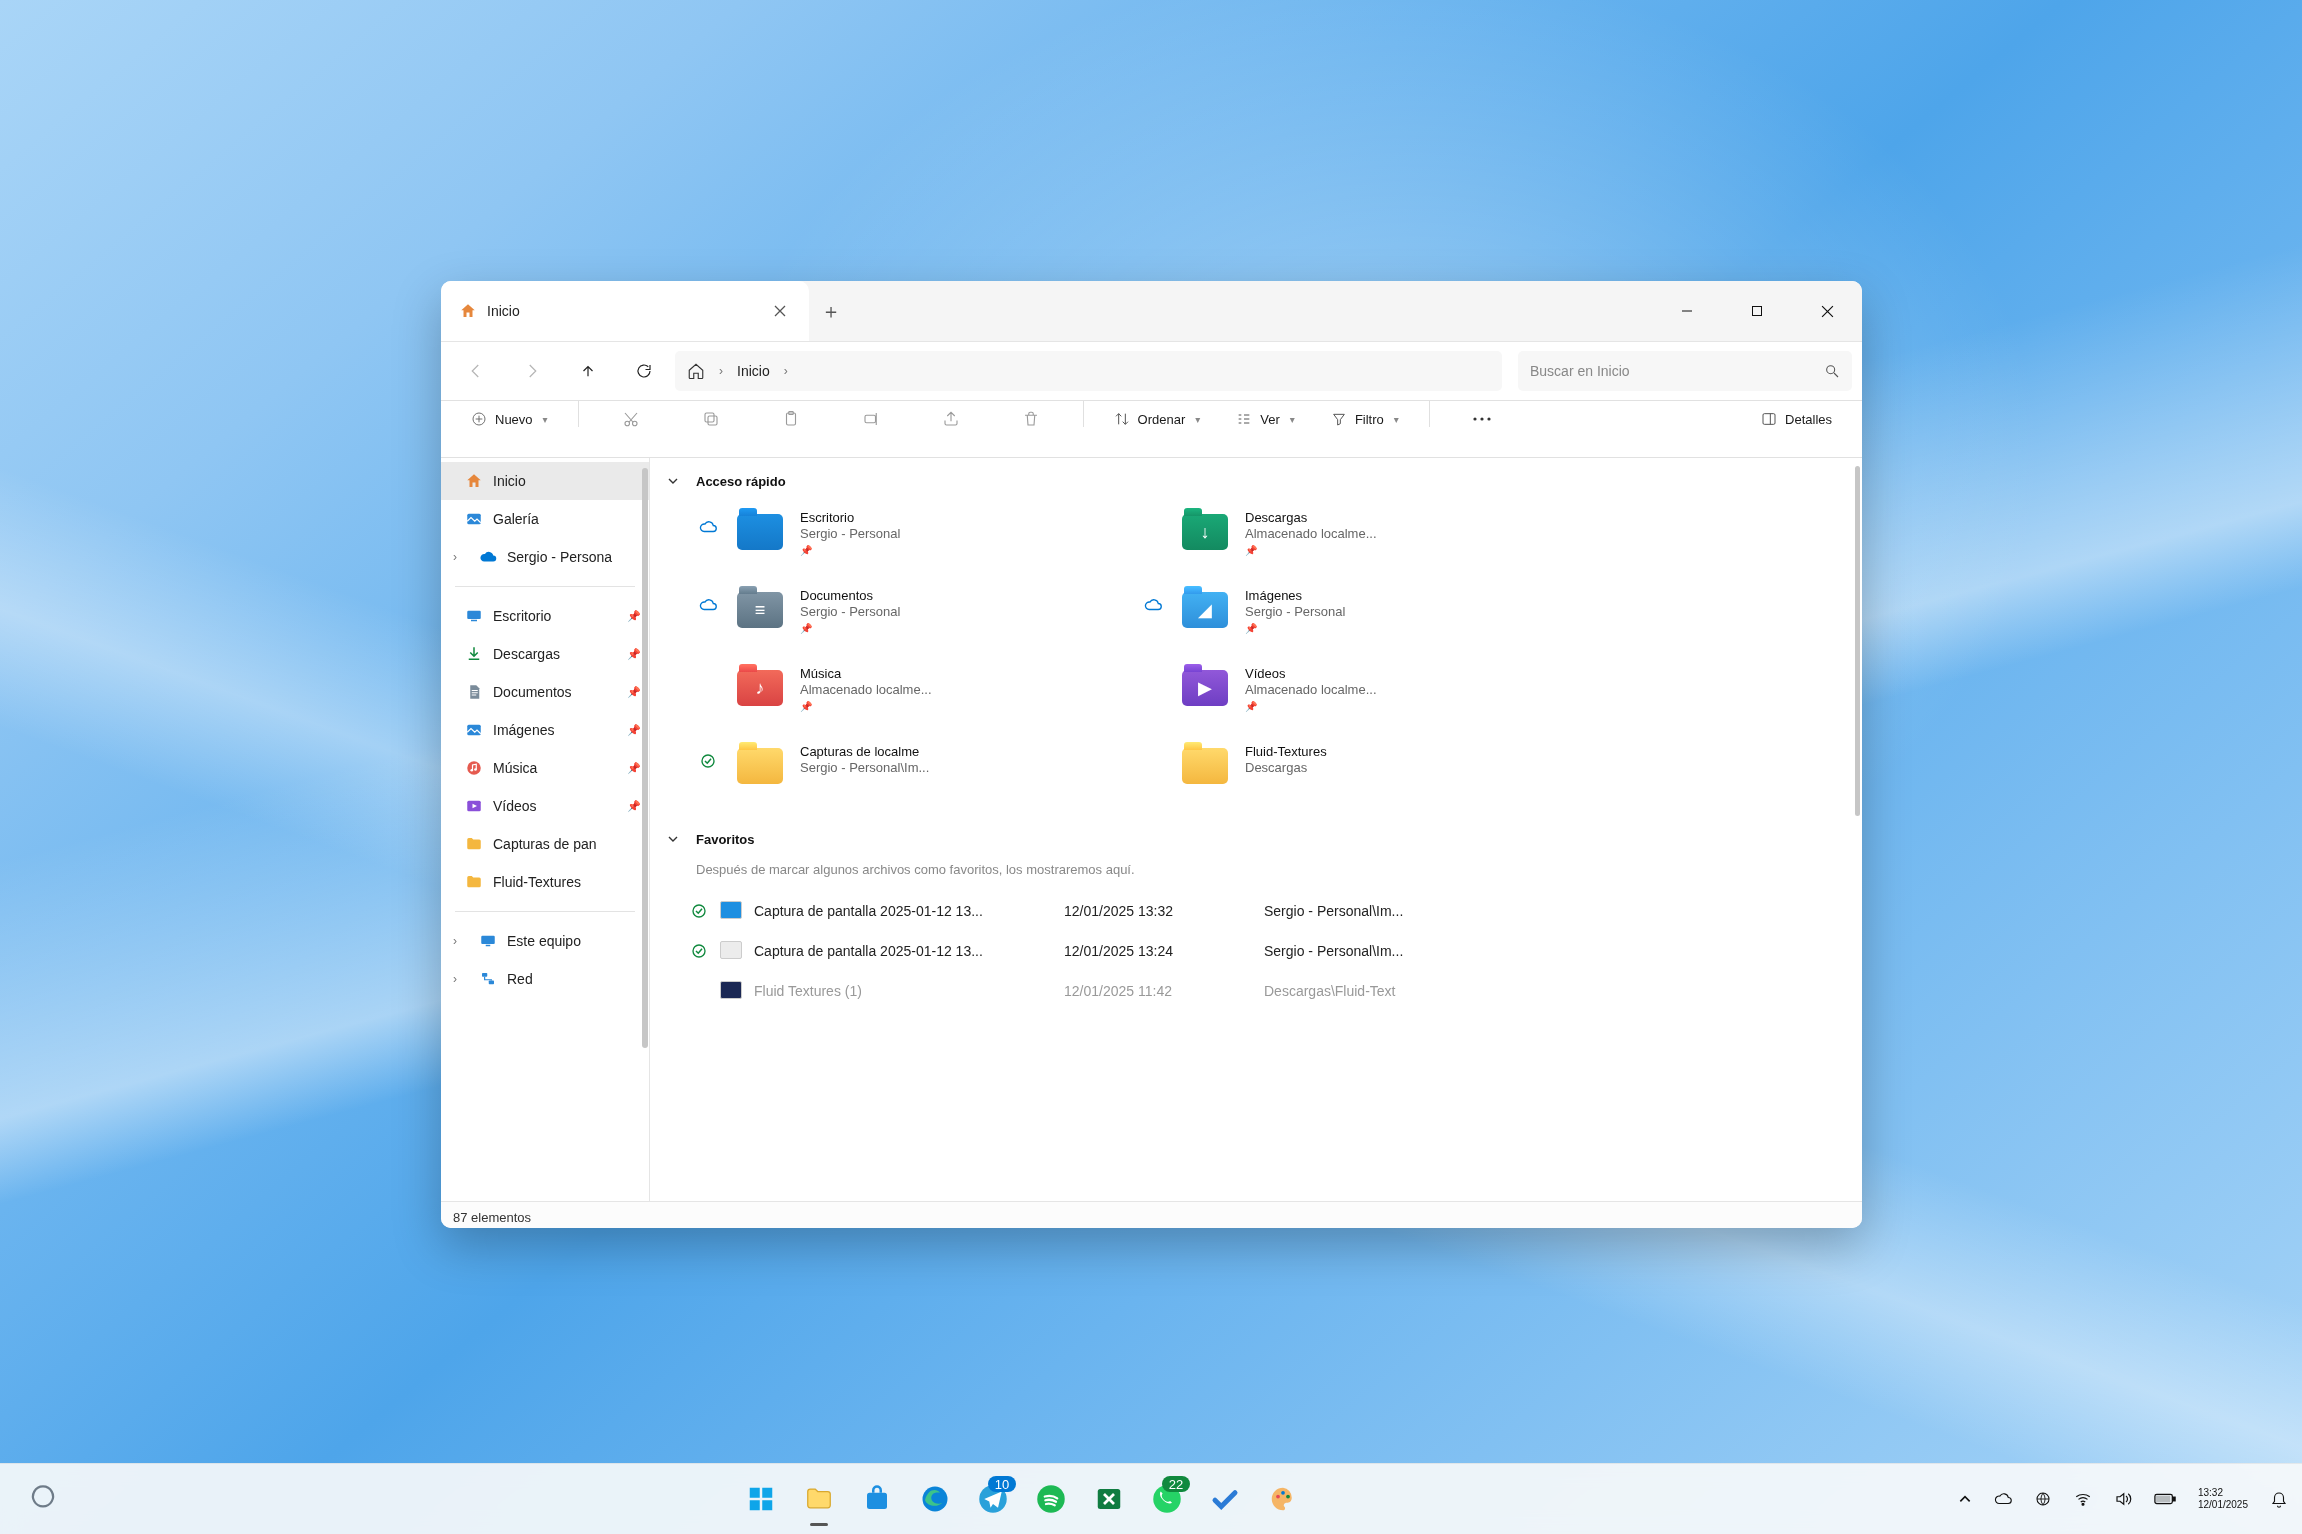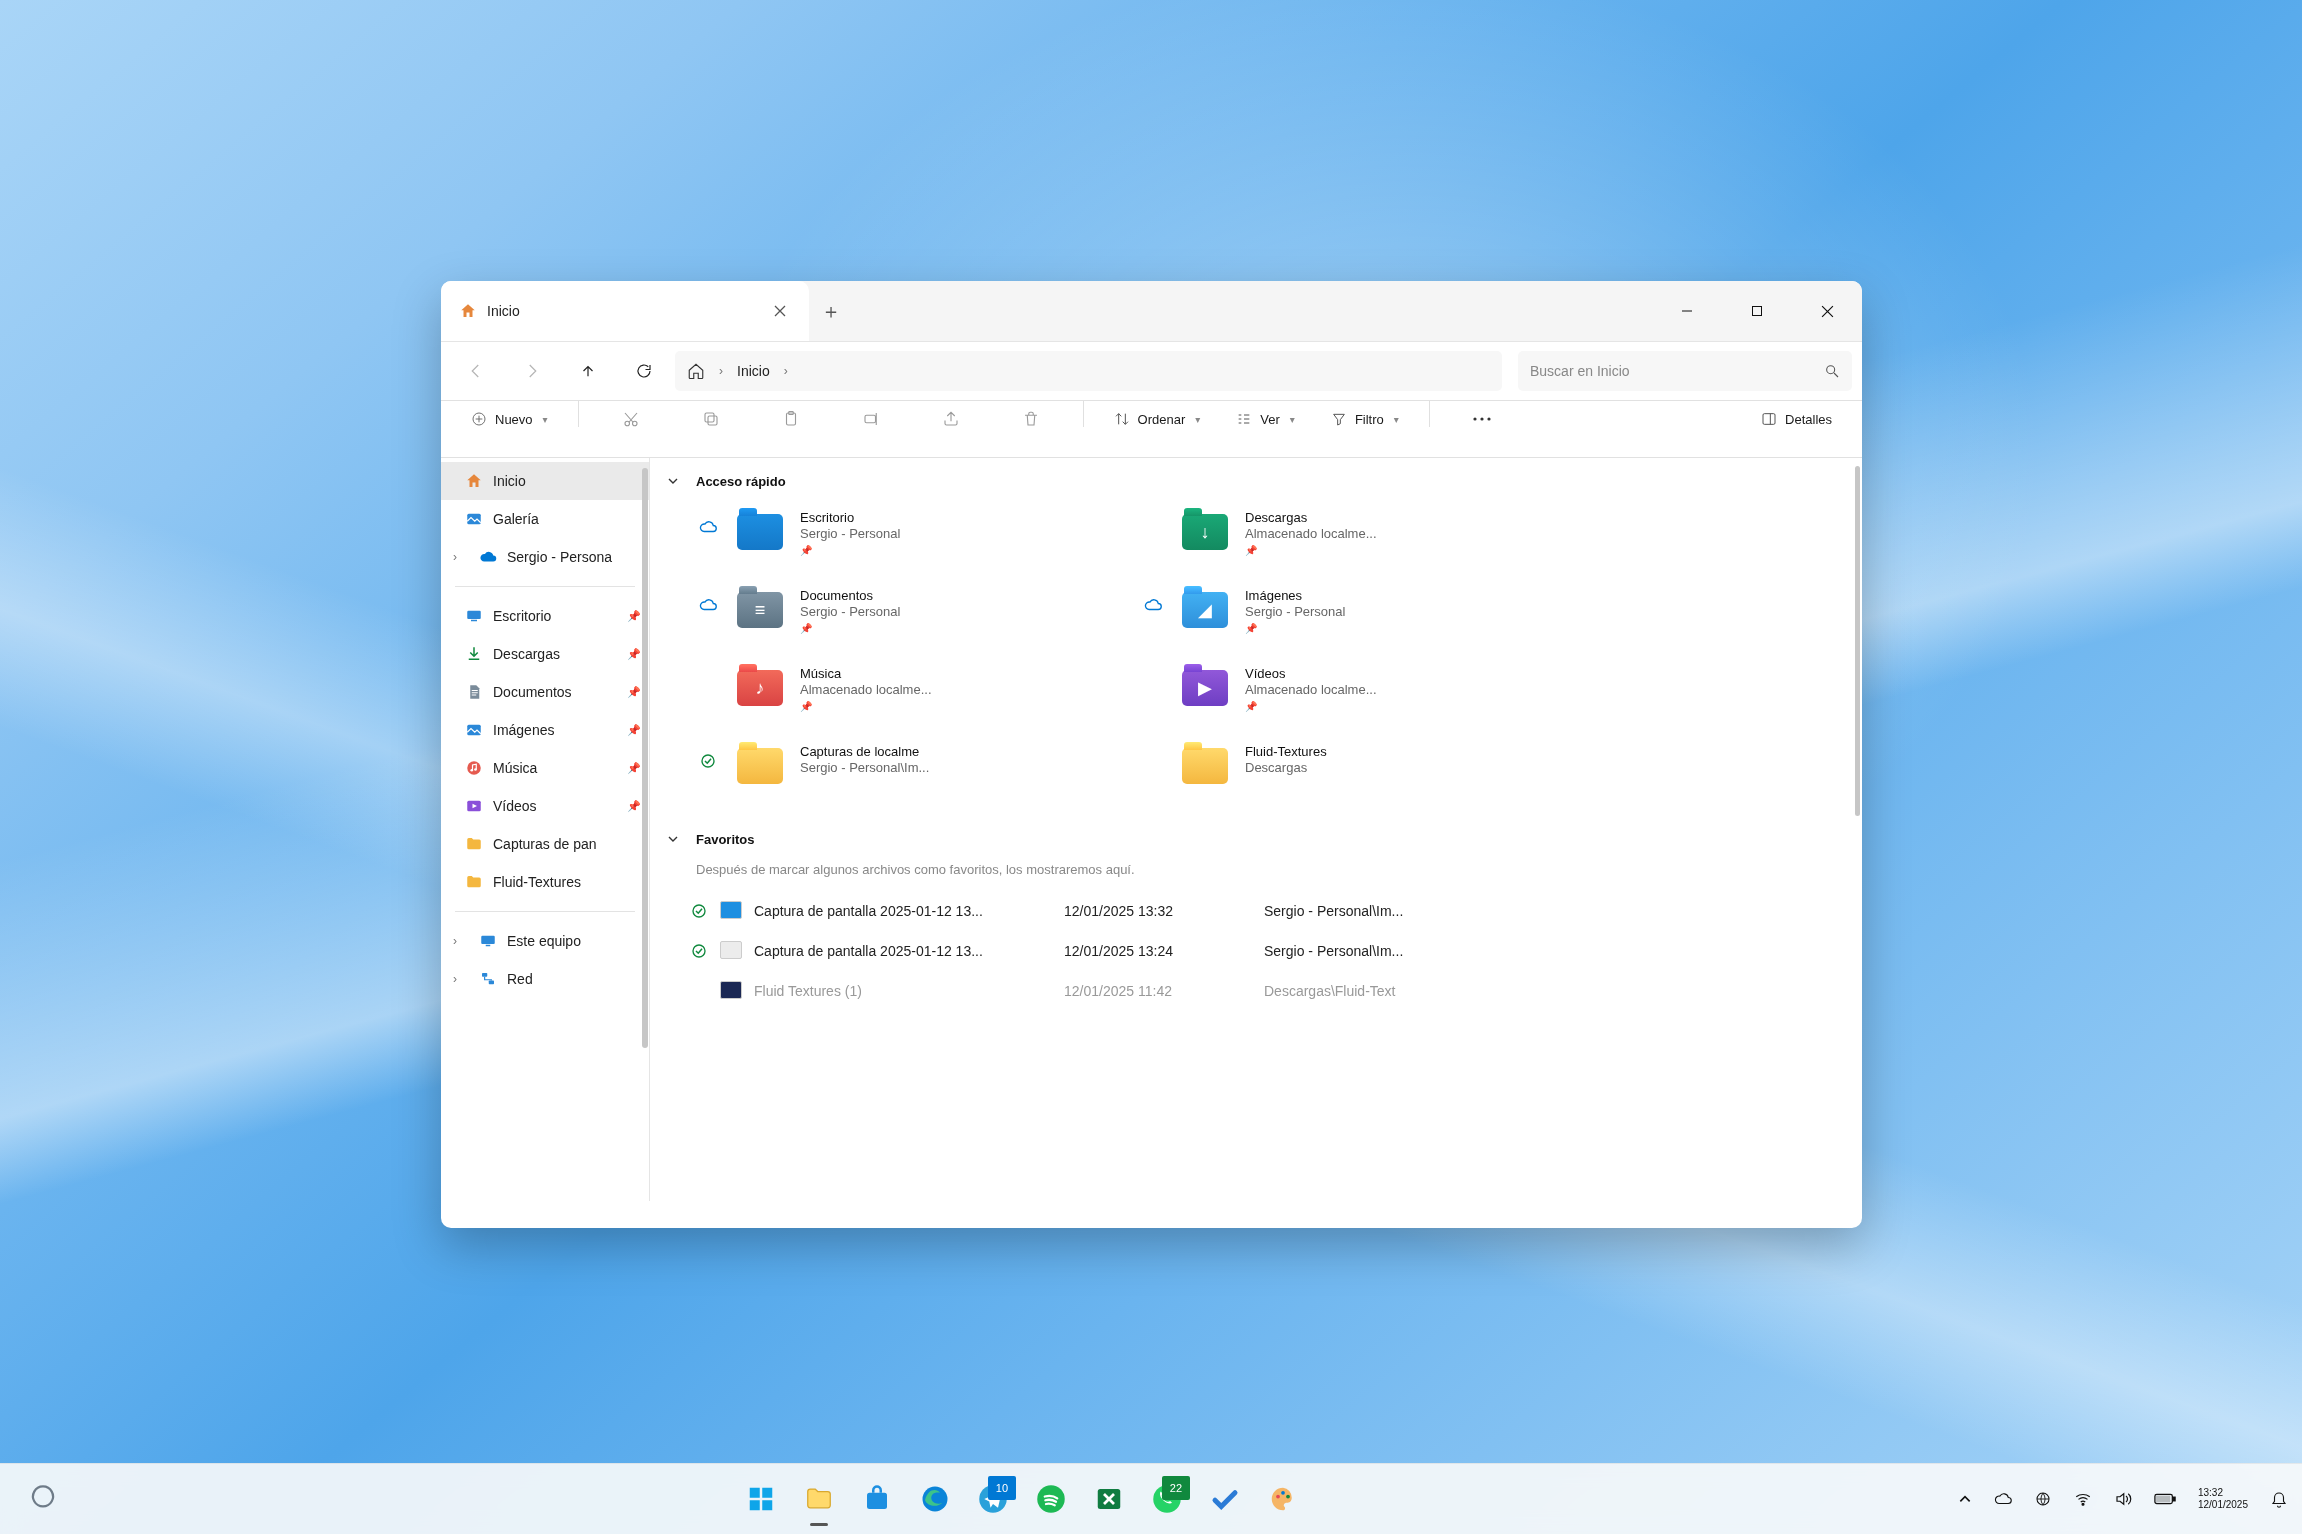--- a/index.html
+++ b/index.html
@@ -76,21 +76,21 @@
 .statusbar { height:30px; display:flex; align-items:center; padding:0 12px; font-size:13px; color:#333; border-top:1px solid #e5e5e5; background:#fcfcfc; }
 
 
 .taskbar { position:absolute; left:0; right:0; bottom:0; height:70px; background:rgba(246,248,250,.92); backdrop-filter:blur(10px);
   display:flex; align-items:center; z-index:10; border-top:1px solid rgba(0,0,0,.06); }
 .tb-left { width:86px; display:flex; align-items:center; justify-content:center; }
 .tb-center { flex:1; display:flex; align-items:center; justify-content:center; gap:4px; }
 .tb-right { display:flex; align-items:center; gap:22px; padding-right:14px; color:#111; font-size:12px; }
 .tb-btn { width:54px; height:54px; display:flex; align-items:center; justify-content:center; border-radius:6px; position:relative; }
 .tb-btn.active::after { content:""; position:absolute; bottom:0; width:18px; height:3px; background:#555; border-radius:2px; }
-.badge { position:absolute; top:4px; right:4px; min-width:20px; height:24px; border-radius:2px; background:#e74856; color:#fff; font-size:11px; display:flex; align-items:center; justify-content:center; padding:0 4px; }
+.badge { position:absolute; top:4px; right:4px; min-width:20px; height:16px; border-radius:10px; background:#e74856; color:#fff; font-size:13px; display:flex; align-items:center; justify-content:center; padding:0 4px; }
 .badge.blue { background:#0078d4; }
 .badge.green { background:#10893e; }
 .clock { text-align:left; line-height:1.25; font-size:10px; color:#111; }
 .tray-ico { color:#111; }
 
 
 .folder { width:46px; height:36px; border-radius:5px; position:relative; }
 .folder::before { content:""; position:absolute; top:-6px; left:2px; width:18px; height:8px; background:inherit; border-radius:3px 3px 0 0; filter:brightness(1.08); }
 .folder.blue { background:linear-gradient(180deg,#1d8fe1,#1478c8); }
 .folder.teal { background:linear-gradient(180deg,#1aa876,#138a60); }
@@ -598,20 +598,23 @@
     <span>Fluid Textures (1)</span>
     <span>12/01/2025 11:42</span>
     <span class="loc">Descargas\Fluid-Text</span>
             </div>
           </div>
 
         <div class="scroll-thumb"></div>
       </div>
     </div>
 
+    <div class="statusbar">
+      <span>87 elementos</span>
+    </div>
   </div>
 
   <div class="taskbar">
     <div class="tb-left">
       <div class="tb-btn">
         <svg width="30" height="30" viewBox="0 0 24 24">
             <path d="M12 2a8 8 0 0 1 7 4.1A8 8 0 1 1 5 6.1 8 8 0 0 1 12 2z" fill="none" stroke="#6e7b88" stroke-width="1.8"></path>
           </svg>
       </div>
     </div>

